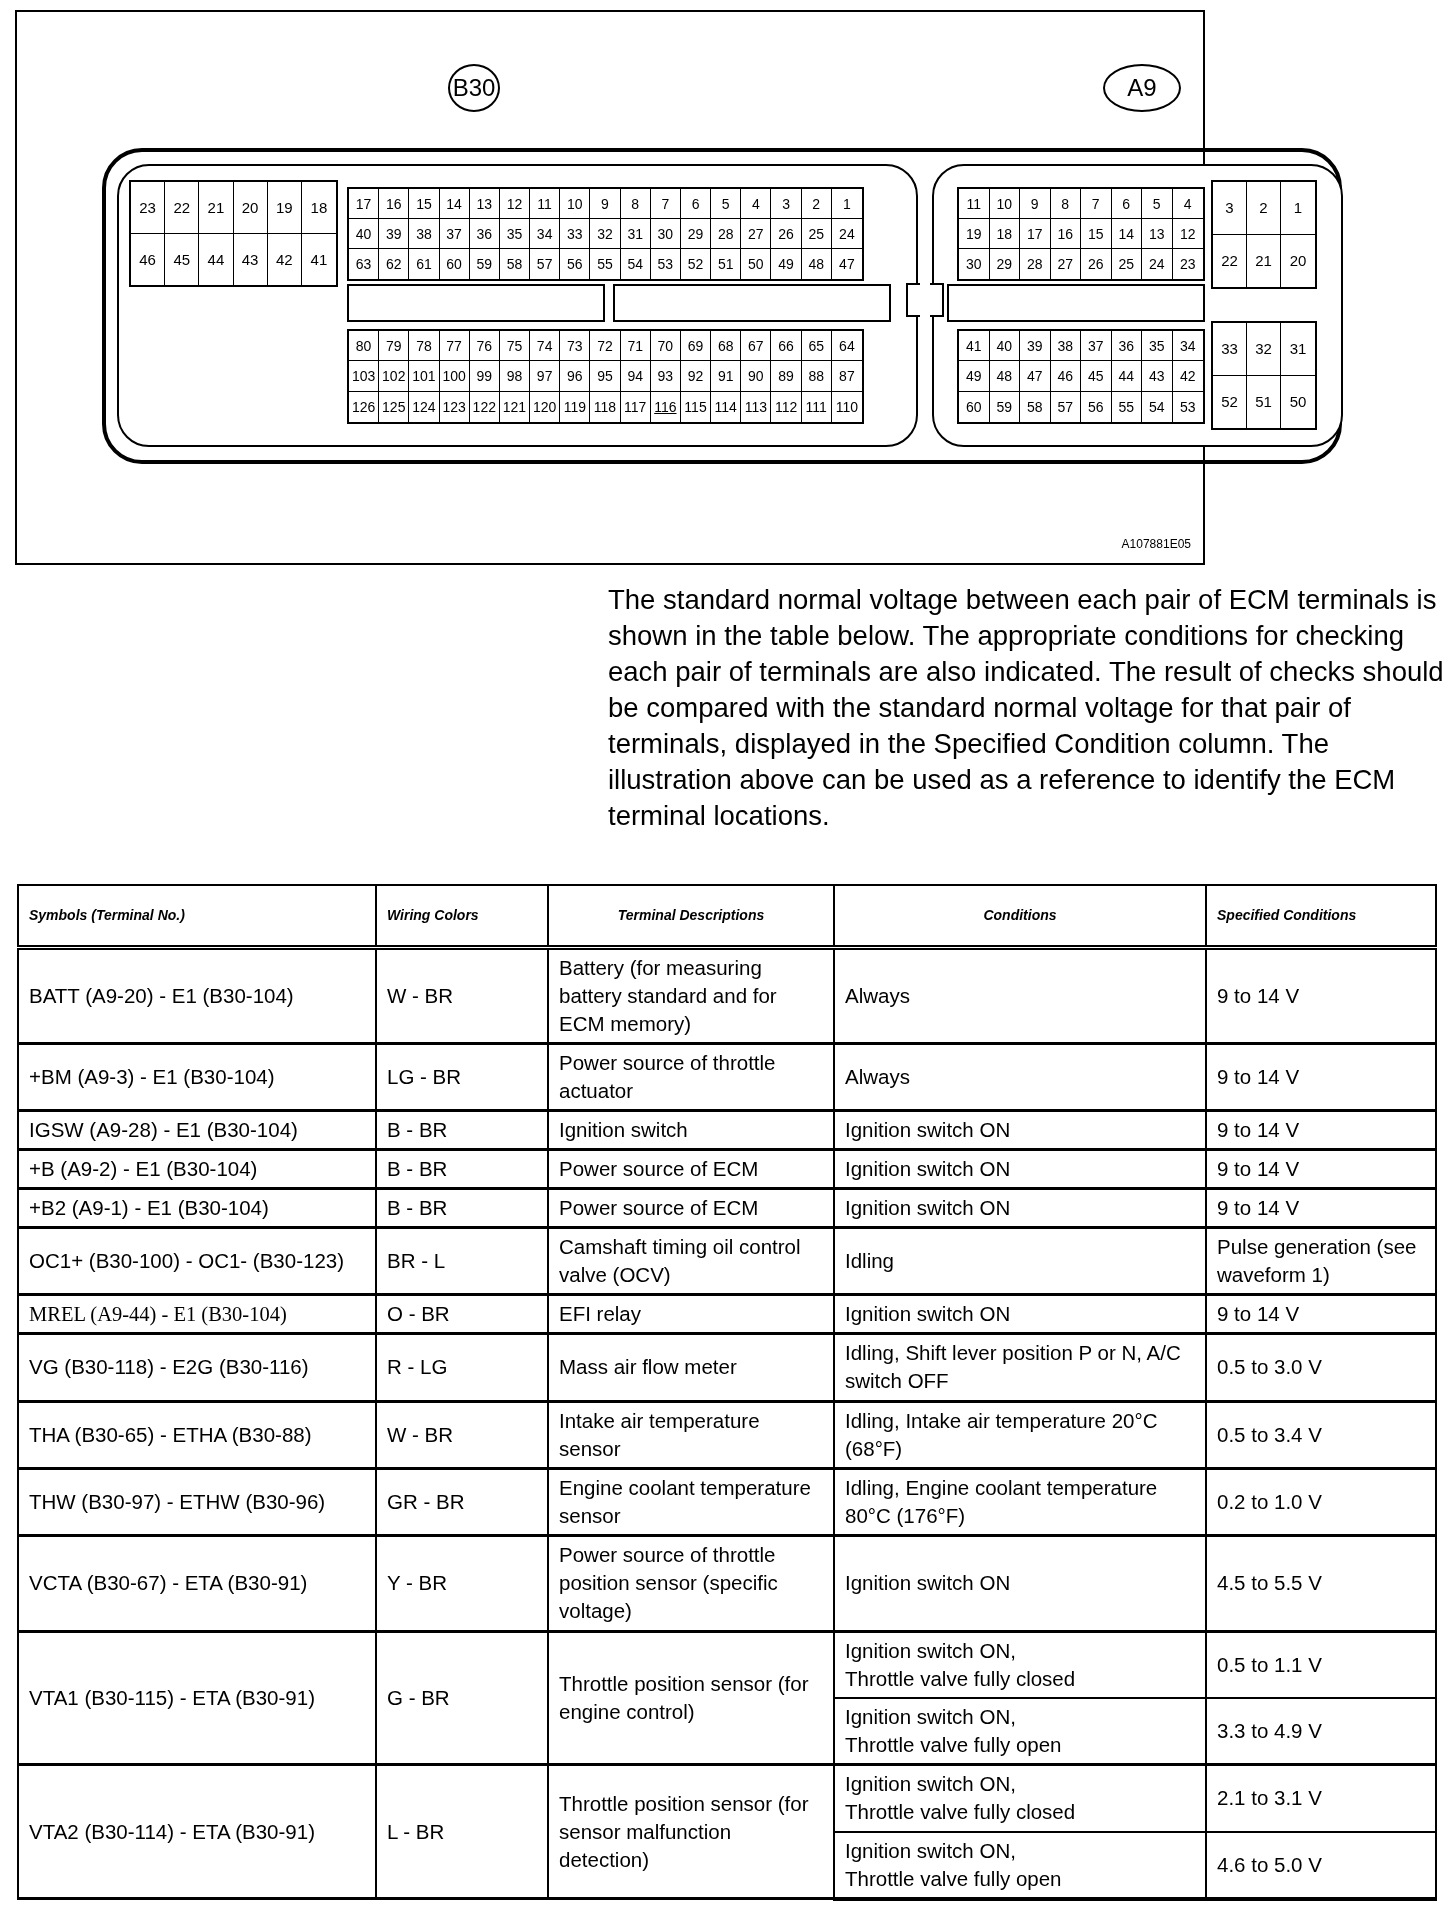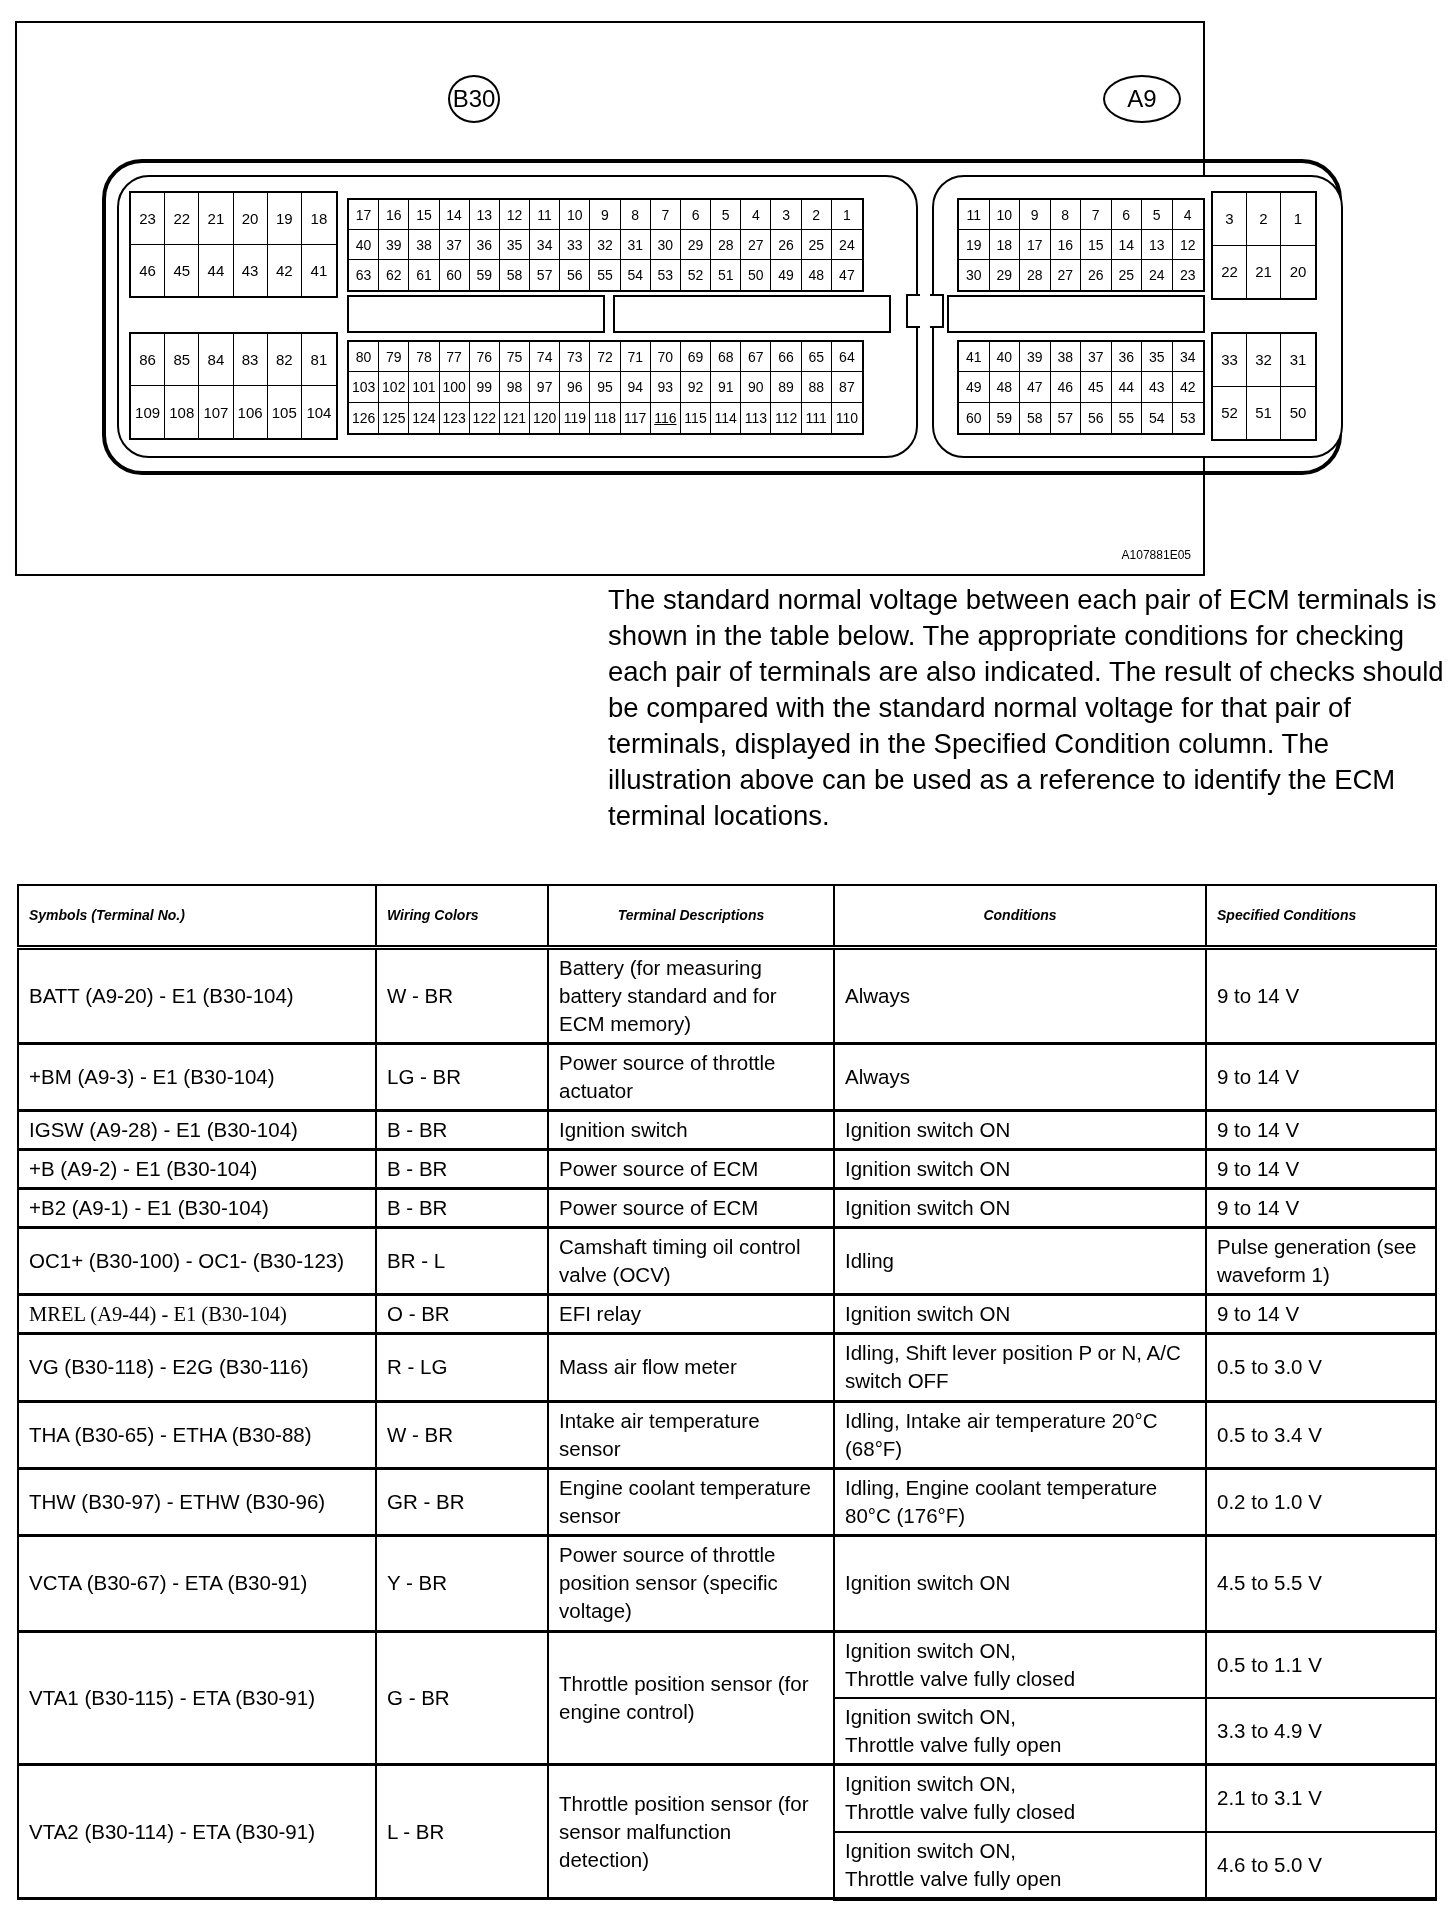--- a/index.html
+++ b/index.html
@@ -1,18 +1,18 @@
 <!DOCTYPE html>
 <html><head>
 <meta charset="utf-8">
 <style>
   html, body { margin: 0; padding: 0; background: #ffffff; }
   body { width: 1456px; height: 1918px; position: relative; overflow: hidden;
          font-family: "Liberation Sans", sans-serif; color: #000; }
-  #frame { position: absolute; left: 15px; top: 21px; width: 1190px; height: 555px;
+  #frame { position: absolute; left: 15px; top: 10px; width: 1190px; height: 555px;
            border: 2px solid #000; box-sizing: border-box; }
   .oval { position: absolute; border: 2px solid #000; border-radius: 50%;
           display: flex; align-items: center; justify-content: center;
           font-size: 24px; box-sizing: border-box; }
   #shell-outer { position: absolute; left: 102px; top: 150px; width: 1240px; height: 316px;
                  border: 4px solid #000; border-radius: 40px 40px 40px 40px; box-sizing: border-box; }
   .shell-inner { position: absolute; border: 2px solid #000; border-radius: 32px; box-sizing: border-box; background:#fff; }
   .grid { position: absolute; border: 2px solid #000; box-sizing: border-box;
           display: grid; background: #fff; }
   .cell { border-right: 1px solid #000; border-bottom: 1px solid #000;
@@ -112,34 +112,20 @@
       <div class="cell" style="border-bottom: none;">55</div>
       <div class="cell" style="border-bottom: none;">54</div>
       <div class="cell" style="border-bottom: none;">53</div>
       <div class="cell" style="border-bottom: none;">52</div>
       <div class="cell" style="border-bottom: none;">51</div>
       <div class="cell" style="border-bottom: none;">50</div>
       <div class="cell" style="border-bottom: none;">49</div>
       <div class="cell" style="border-bottom: none;">48</div>
       <div class="cell" style="border-right: none; border-bottom: none;">47</div>
     </div>
-  <div class="grid" id="b30-b2" style="left: 112px; top: 309px; width: 209px; height: 108px; grid-template-columns: repeat(6, 1fr); grid-template-rows: repeat(2, 1fr);">
-      <div class="cell" style="font-size: 15px;">86</div>
-      <div class="cell" style="font-size: 15px;">85</div>
-      <div class="cell" style="font-size: 15px;">84</div>
-      <div class="cell" style="font-size: 15px;">83</div>
-      <div class="cell" style="font-size: 15px;">82</div>
-      <div class="cell" style="border-right: none; font-size: 15px;">81</div>
-      <div class="cell" style="border-bottom: none; font-size: 15px;">109</div>
-      <div class="cell" style="border-bottom: none; font-size: 15px;">108</div>
-      <div class="cell" style="border-bottom: none; font-size: 15px;">107</div>
-      <div class="cell" style="border-bottom: none; font-size: 15px;">106</div>
-      <div class="cell" style="border-bottom: none; font-size: 15px;">105</div>
-      <div class="cell" style="border-right: none; border-bottom: none; font-size: 15px;">104</div>
-    </div>
   <div class="grid" id="b30-b3" style="left: 330px; top: 317px; width: 517px; height: 95px; grid-template-columns: repeat(17, 1fr); grid-template-rows: repeat(3, 1fr);">
       <div class="cell">80</div>
       <div class="cell">79</div>
       <div class="cell">78</div>
       <div class="cell">77</div>
       <div class="cell">76</div>
       <div class="cell">75</div>
       <div class="cell">74</div>
       <div class="cell">73</div>
       <div class="cell">72</div>

